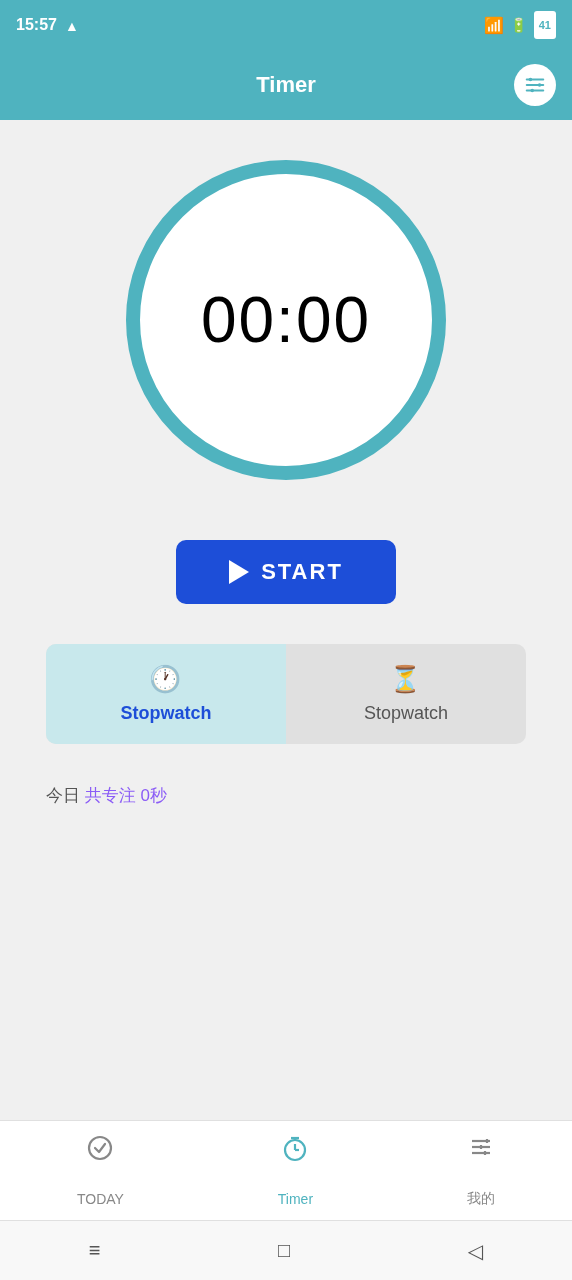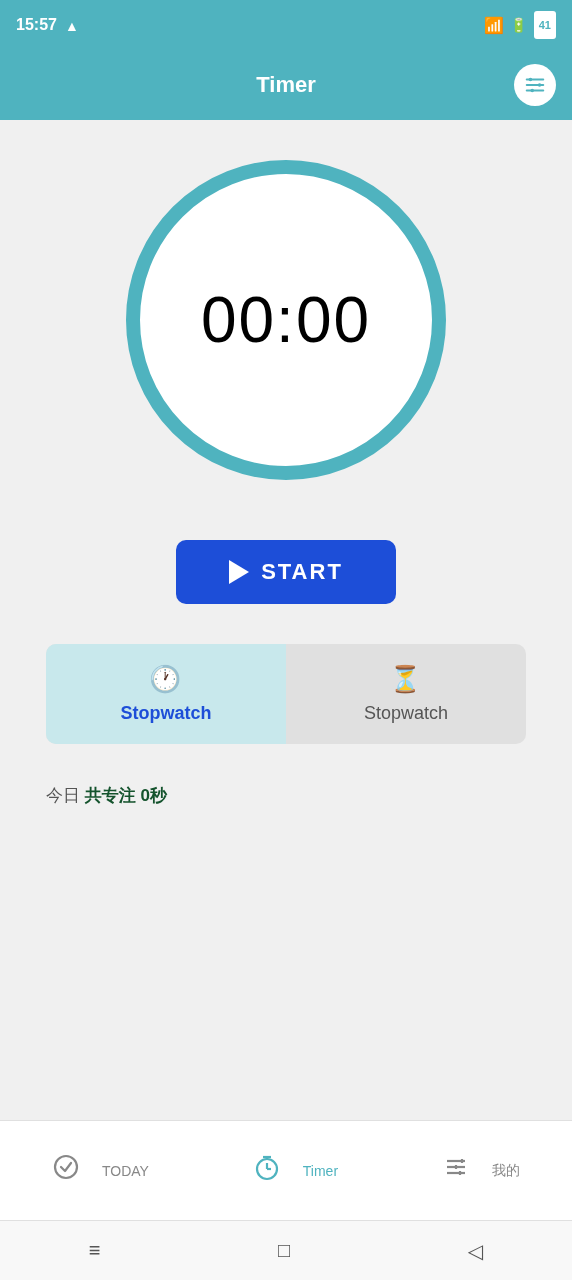--- a/index.html
+++ b/index.html
@@ -192,40 +192,40 @@
     }
 
     
     .today-focus {
       width: 480px;
       padding: 10px 0;
       font-size: 17px;
       color: #555;
     }
     .today-focus-bold {
-      font-weight: 700;
-      color: #14532d;
+      font-weight: 400;
+      color: #8b5cf6;
     }
 
     
     .bottom-nav {
       position: absolute;
       bottom: 60px;
       left: 0;
       width: 100%;
       height: 100px;
       background: #fff;
       display: flex;
       align-items: center;
       justify-content: space-around;
       border-top: 1px solid #e0e0e0;
     }
     .nav-item {
       display: flex;
-      flex-direction: row;
+      flex-direction: column;
       align-items: center;
       gap: 22px;
       cursor: pointer;
     }
     .nav-icon {
       font-size: 26px;
       color: #888;
     }
     .nav-item.active .nav-icon {
       color: #4fb3bf;

